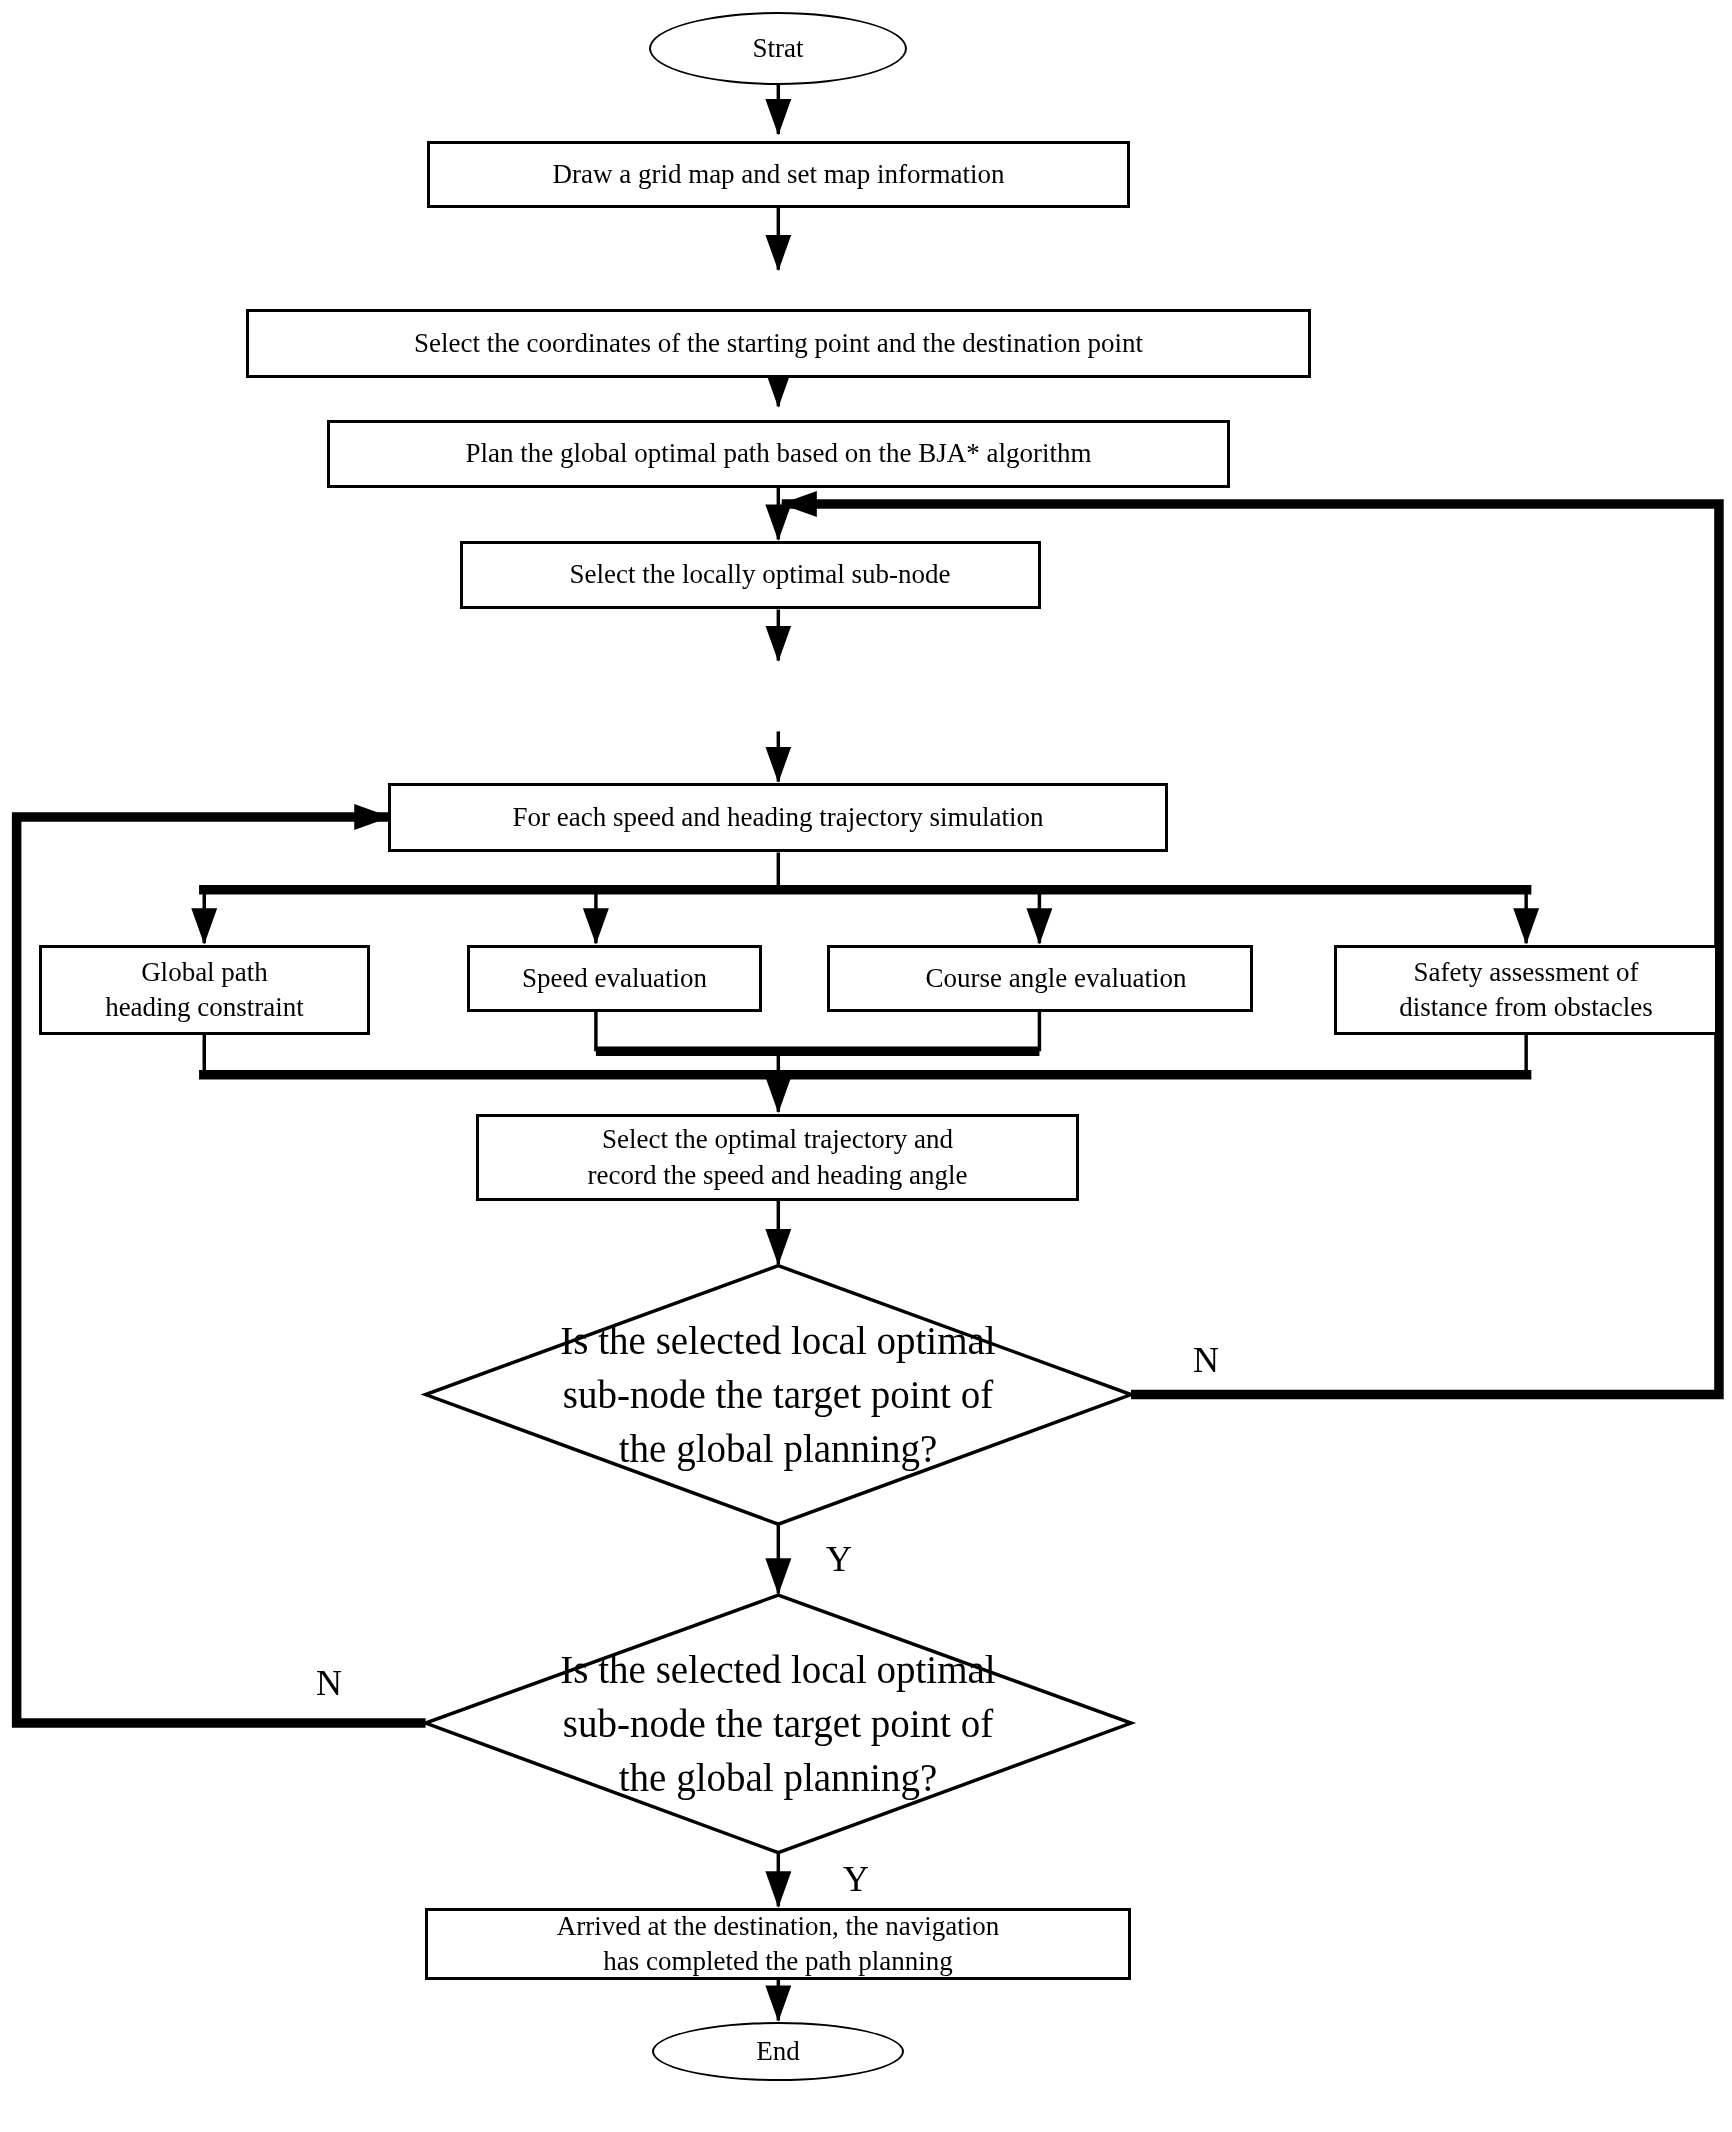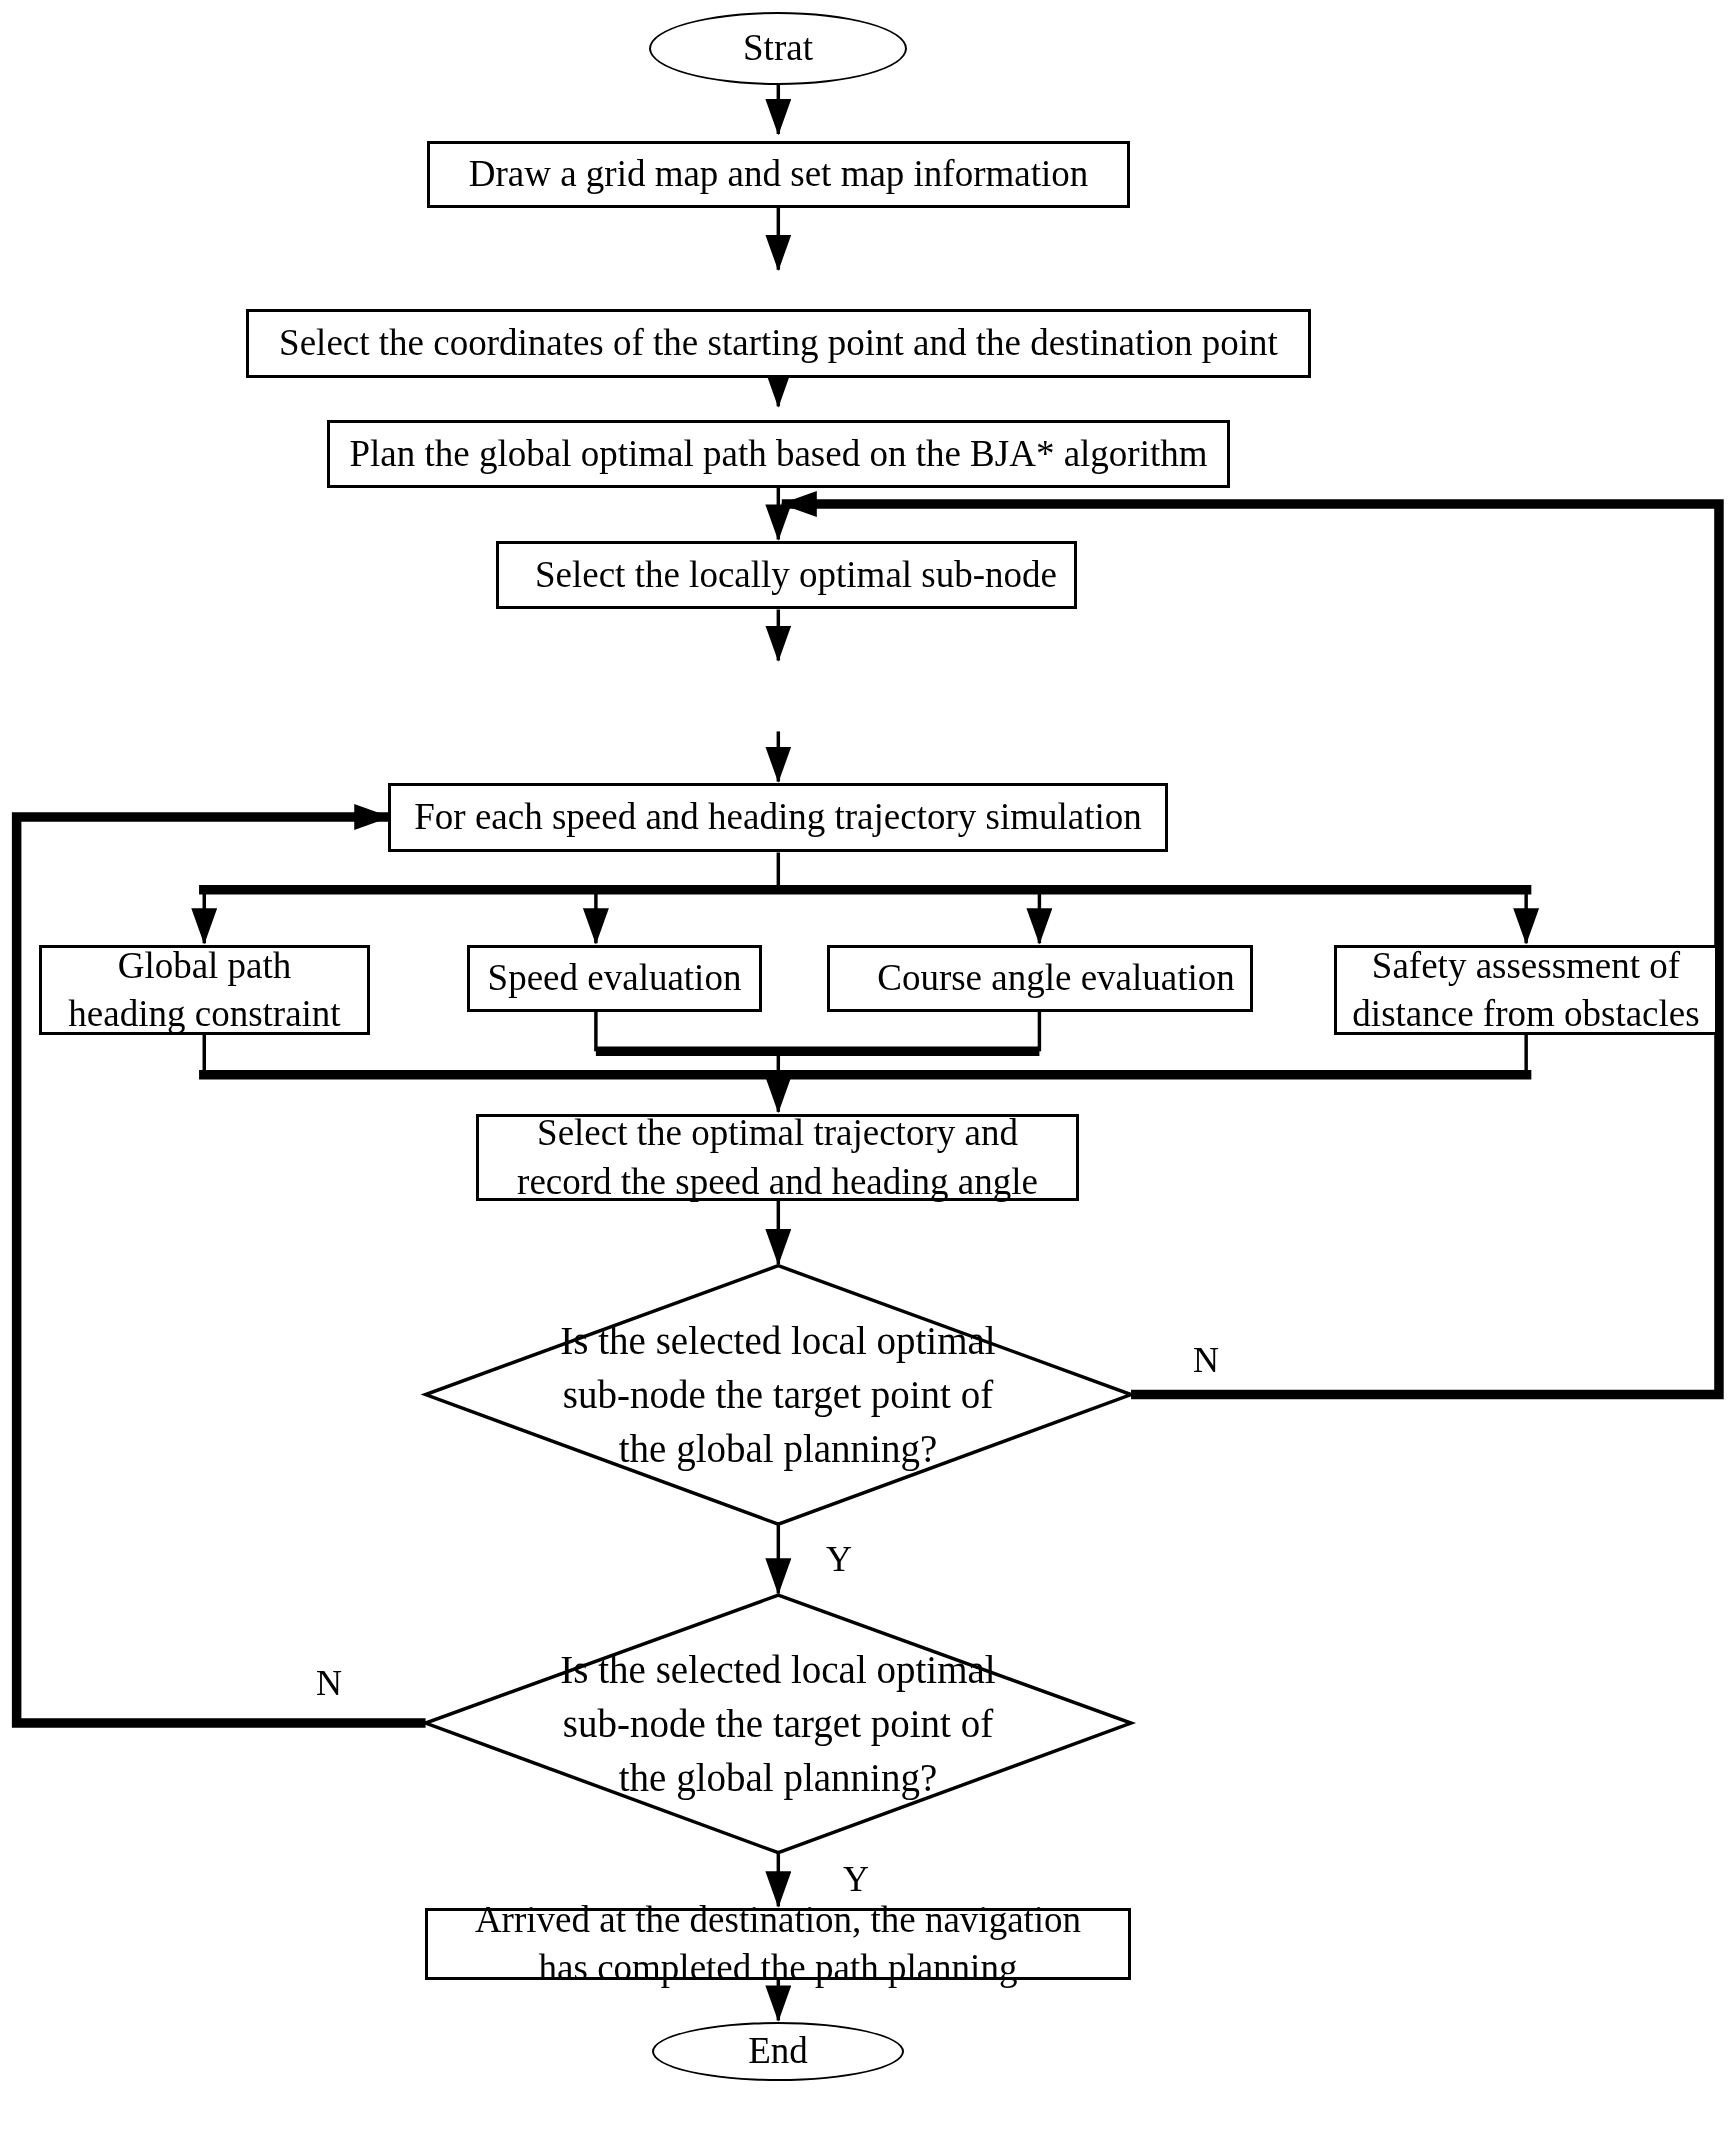--- a/index.html
+++ b/index.html
@@ -12,21 +12,21 @@
     color:#000;
     overflow:hidden;
   }
   .wires{position:absolute;left:0;top:0;width:1733px;height:2132px;}
   .node{
     position:absolute;
     display:flex;
     align-items:center;
     justify-content:center;
     text-align:center;
-    font-size:37px;
+    font-size:27px;
     line-height:1.30;
     white-space:pre-line;
     box-sizing:border-box;
     background:#ffffff;
   }
   .rect{border:3.5px solid #000;}
   .terminator{border:2.6px solid #000;border-radius:50%;}
   .dtext{
     position:absolute;
     display:flex;
@@ -99,21 +99,21 @@
   </svg>
 
   <div class="node terminator" style="left:649px;top:12px;width:258px;height:73px;">Strat</div>
 
   <div class="node rect" style="left:427px;top:141px;width:703px;height:67px;">Draw a grid map and set map information</div>
 
   <div class="node rect" style="left:246px;top:272px;width:1065px;height:69px;margin-top:37px;">Select the coordinates of the starting point and the destination point</div>
 
   <div class="node rect" style="left:327px;top:408px;width:903px;height:68px;margin-top:12px;">Plan the global optimal path based on the BJA* algorithm</div>
 
-  <div class="node rect" style="left:496px;top:541px;width:581px;height:68px;padding-left:19px;">Select the locally optimal sub-node</div>
+  <div class="node rect" style="left:460px;top:541px;width:581px;height:68px;padding-left:19px;">Select the locally optimal sub-node</div>
 
 
   <div class="node rect" style="left:388px;top:783px;width:780px;height:69px;">For each speed and heading trajectory simulation</div>
 
   <div class="node rect" style="left:39px;top:945px;width:331px;height:90px;">Global path
 heading constraint</div>
 
   <div class="node rect" style="left:449px;top:945px;width:295px;height:67px;margin-left:18px;">Speed evaluation</div>
 
   <div class="node rect" style="left:827px;top:945px;width:426px;height:67px;padding-left:32px;">Course angle evaluation</div>

